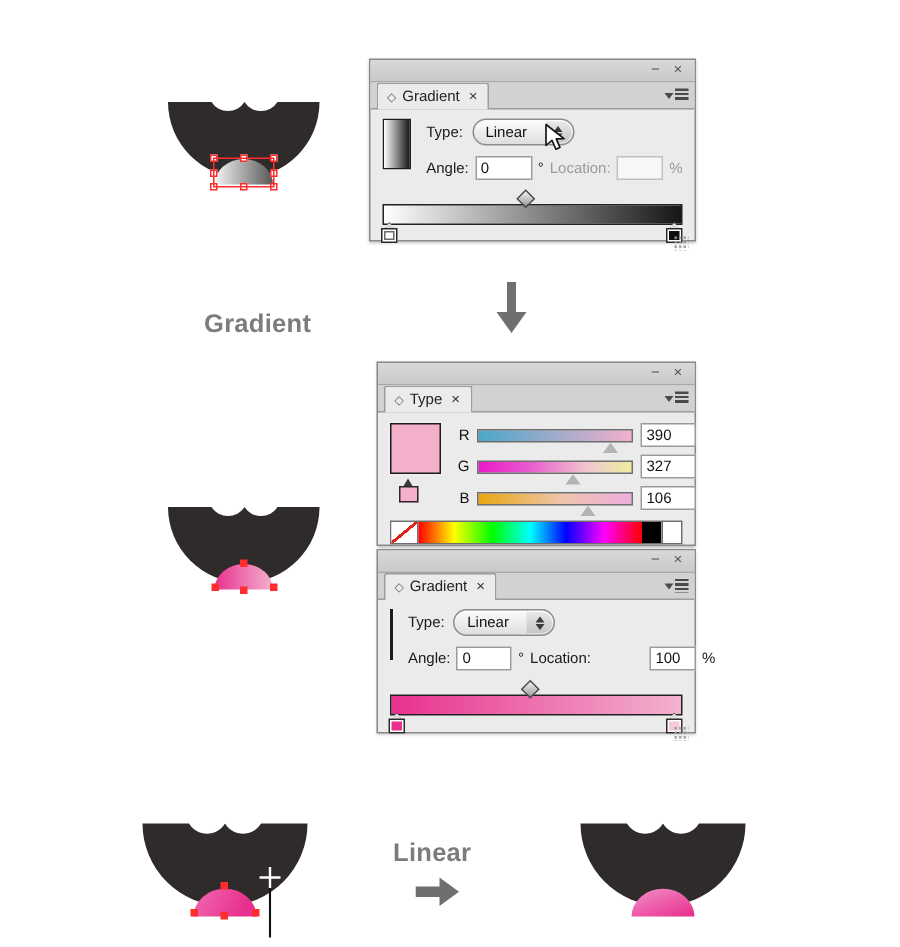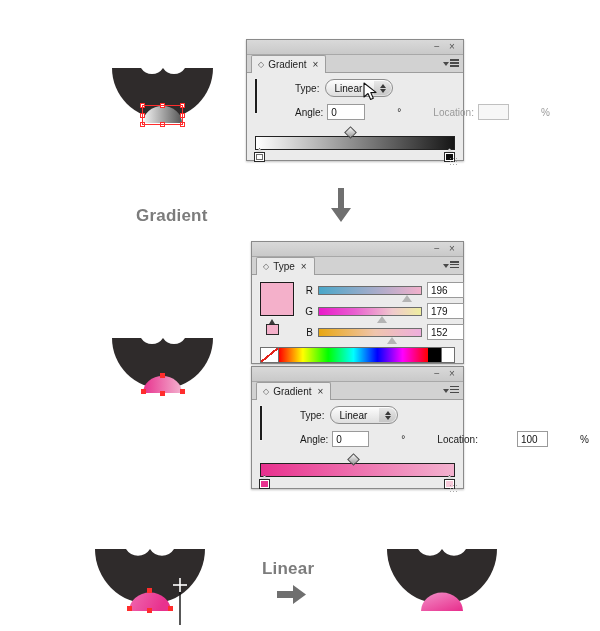--- a/index.html
+++ b/index.html
@@ -72,21 +72,21 @@
     background: repeating-linear-gradient(#4a4a4a 0 1.5px, transparent 1.5px 3px);
   }
   .panel-body { position: relative; padding: 6px 8px 8px 8px; }
 
   
   .swatch-box {
     width: 34px; height: 34px;
     border: 1px solid #1c1c1c;
     outline: 1px solid #efefef;
   }
-  .lbl { font-size: 10px; color: #1a1a1a; margin-left: 28px; }
+  .lbl { font-size: 10px; color: #1a1a1a; }
   .lbl.dim { color: #9a9a9a; }
   .textfield {
     background: #fff;
     border: 1px solid #9a9a9a;
     height: 16px;
     font-size: 10px;
     color: #111;
     padding: 0 3px;
     display: flex; align-items: center;
     font-family: "Liberation Sans", sans-serif;
@@ -356,35 +356,35 @@
             <div style="width:0;height:0;margin-left:3px;border-left:3.5px solid transparent;border-right:3.5px solid transparent;border-bottom:5px solid #3a3a3a;"></div>
             <div style="width:13px;height:11px;background:#f4b0ca;border:1px solid #2a2a2a;"></div>
           </div>
         </div>
         <div style="flex:1;display:flex;flex-direction:column;gap:7px;padding-top:1px;">
           <div class="rgb-row">
             <span class="rgb-letter">R</span>
             <span class="slider-track" style="background:linear-gradient(to right,#4aa7c9,#f2b0cb);">
               <span class="slider-thumb" style="left:83px;"></span>
             </span>
-            <span class="textfield rgb-val">196</span>
+            <span class="textfield rgb-val">390</span>
           </div>
           <div class="rgb-row">
             <span class="rgb-letter">G</span>
             <span class="slider-track" style="background:linear-gradient(to right,#e919c9 0%,#e95fd0 35%,#f0c9cd 72%,#eeeea0 100%);">
               <span class="slider-thumb" style="left:58px;"></span>
             </span>
-            <span class="textfield rgb-val">179</span>
+            <span class="textfield rgb-val">327</span>
           </div>
           <div class="rgb-row">
             <span class="rgb-letter">B</span>
             <span class="slider-track" style="background:linear-gradient(to right,#e8a712,#efc5ad 55%,#eeaedd);">
               <span class="slider-thumb" style="left:68px;"></span>
             </span>
-            <span class="textfield rgb-val">152</span>
+            <span class="textfield rgb-val">106</span>
           </div>
         </div>
       </div>
       <div class="spectrum" style="margin-top:8px;">
         <div class="spec-none"></div>
         <div class="spec-rainbow" style="background:linear-gradient(to right,#ff0000,#ffff00 16%,#00ff00 33%,#00ffff 50%,#0000ff 66%,#ff00ff 83%,#ff0000 100%);"></div>
         <div class="spec-blk"></div>
         <div class="spec-wht"></div>
       </div>
     </div>

